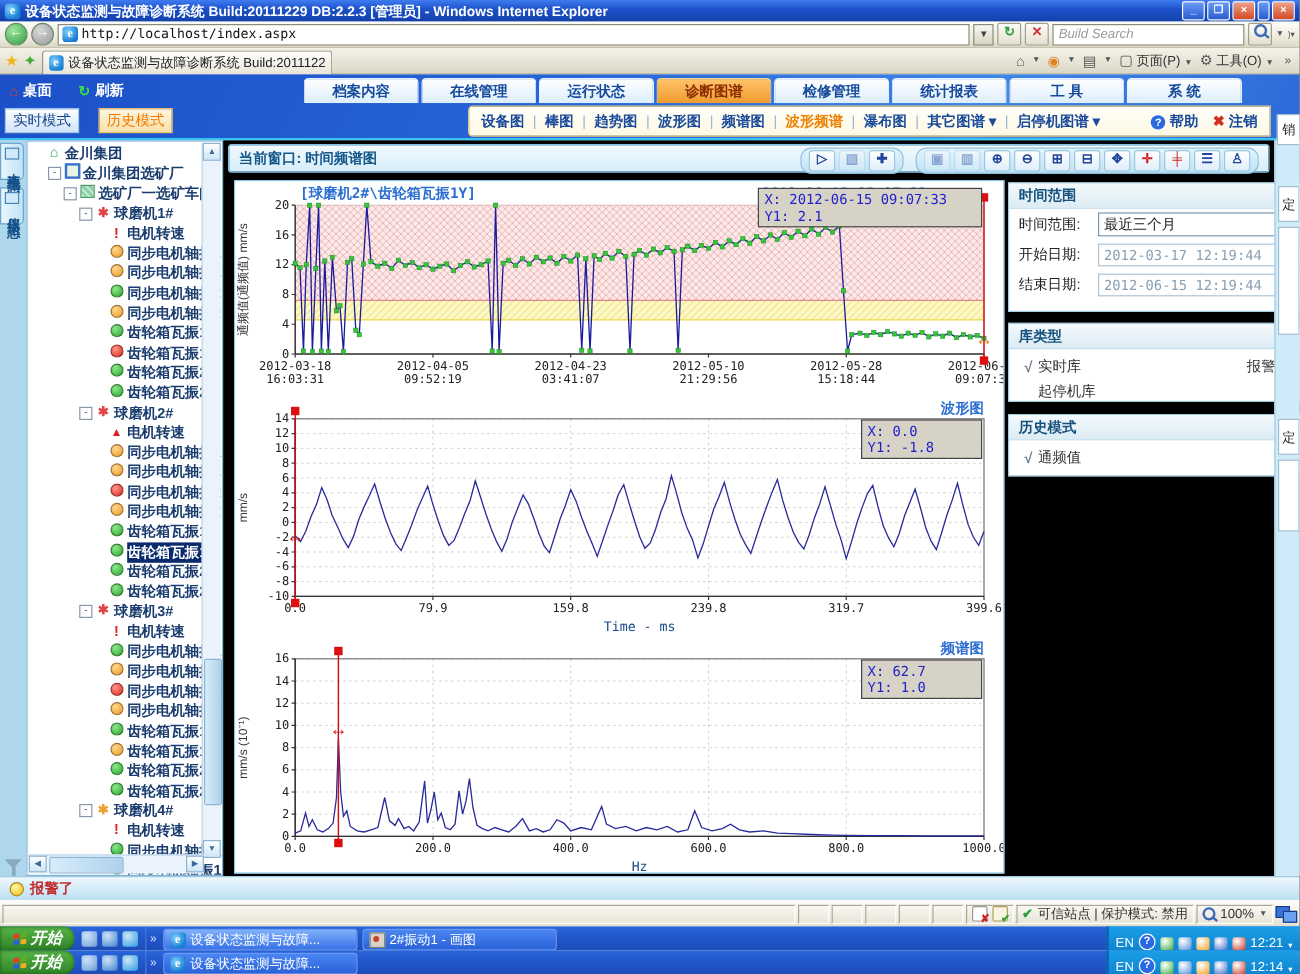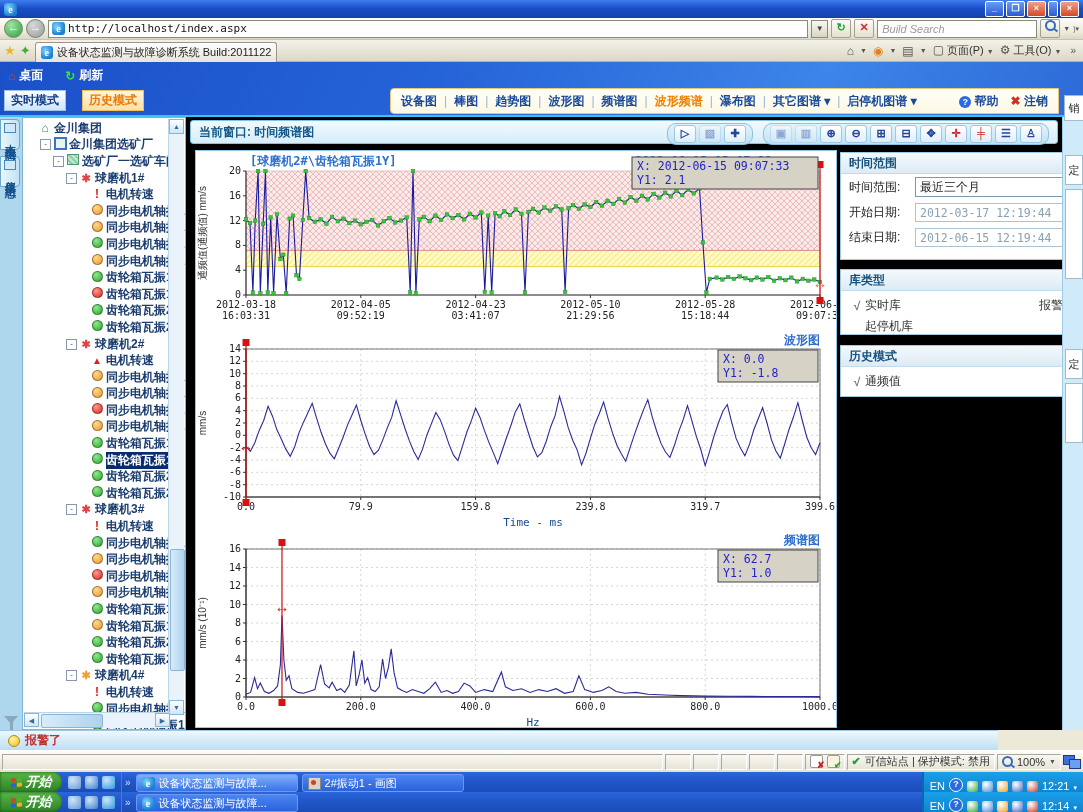--- a/index.html
+++ b/index.html
@@ -39,21 +39,21 @@
   #appheader{left:0;top:62px;width:1083px;height:53px;
     background:linear-gradient(115deg,#1b50c8 0%,#2563d8 40%,#3d85e8 75%,#2d6bd8 100%);overflow:hidden;}
   #appheader .hdr-link{color:#fff;font-weight:bold;font-size:12px;display:flex;align-items:center;gap:4px;}
   #main-tabs{position:absolute;right:48px;top:3px;display:flex;gap:2px;}
   .main-tab{min-width:74px;height:20px;padding:0 10px;border:1px solid #e8f2fc;border-bottom:none;border-radius:4px 4px 0 0;
     background:linear-gradient(#ffffff,#dcedfc);color:#164a9c;font-weight:bold;font-size:12px;
     display:flex;align-items:center;justify-content:center;}
   .main-tab.active{background:linear-gradient(#ffc36a,#f09a2e);color:#8a2d00;border-color:#f8d28a;}
   #modes{position:absolute;left:4px;top:28px;display:flex;gap:16px;}
   .mode-btn{height:19px;padding:0 6px;background:linear-gradient(#ffffff,#cfe4f8);border:1px solid #9ec4e8;
-    color:#12408a;font-weight:bold;display:flex;align-items:center;}
+    color:#12408a;font-weight:normal;display:flex;align-items:center;}
   .mode-btn.active{color:#f07800;background:linear-gradient(#fef6e0,#f8e0a8);border-color:#f0c060;}
   #subnav{position:absolute;left:390px;top:26px;right:24px;height:24px;background:linear-gradient(#fffff8,#fdf8e4);
     border:1px solid #e8c878;border-radius:4px 0 0 4px;display:flex;align-items:center;padding:0 10px;gap:7px;
     color:#1a4a9a;font-size:12px;font-weight:bold;}
   .subnav-item.active{color:#f08000;}
   .subnav-sep{color:#9ab4d4;font-weight:normal;}
   #subnav .right{margin-left:auto;display:flex;gap:12px;align-items:center;color:#1a4a9a;}
   .help-ico{display:inline-block;width:12px;height:12px;border-radius:50%;background:#2a6ae0;color:#fff;font-size:9px;line-height:12px;text-align:center;font-weight:bold;}
   .logout-ico{color:#d03020;font-weight:bold;}
   
@@ -103,21 +103,21 @@
   .rinput{flex:1;height:17px;border:1px solid #aac4d6;background:#fff;color:#8aa0b4;
     font-family:"DejaVu Sans Mono",monospace;font-size:11.5px;display:flex;align-items:center;padding:0 4px;}
   .rselect{flex:1;height:18px;border:1px solid #7a9ab4;background:#fff;color:#222;display:flex;align-items:center;padding:0 2px 0 4px;justify-content:space-between;}
   .chk{color:#6a7a88;font-weight:bold;width:16px;text-align:center;flex:none;}
   .optlab{width:120px;color:#333;}
   
   #edgestrip{left:1062px;top:0;width:21px;height:613px;background:#cfeaf8;border-left:1px solid #9ecce4;}
   .edgebox{position:absolute;left:2px;width:18px;background:#fff;border:1px solid #a0bcd0;color:#222;font-size:11px;
     display:flex;align-items:center;justify-content:center;box-sizing:border-box;}
   
-  #alarmbar{left:0;top:730px;width:998px;height:20px;background:linear-gradient(#eef8fe,#bcdff2);border-top:1px solid #9cc8e0;
+  #alarmbar{left:0;top:730px;width:1083px;height:20px;background:linear-gradient(#eef8fe,#bcdff2);border-top:1px solid #9cc8e0;
     display:flex;align-items:center;padding:0 8px;gap:5px;box-sizing:border-box;}
   #alarm-text{color:#c03030;font-weight:bold;}
   .bulb{width:10px;height:10px;border-radius:50%;background:radial-gradient(circle at 35% 30%,#fff4a0,#f0c020);border:1px solid #b08a10;}
   #copyright{margin-left:auto;color:#4a6a8a;padding-right:46px;}
   #statusbar{left:0;top:750px;width:1083px;height:22px;background:linear-gradient(#fdfdfb,#e4e0d0);
     display:flex;align-items:center;box-sizing:border-box;border-top:1px solid #fff;padding:2px 2px;gap:2px;}
   .pane{height:16px;border:1px solid;border-color:#aca899 #fff #fff #aca899;box-sizing:border-box;display:flex;align-items:center;padding:0 4px;gap:4px;font-size:11px;color:#333;}
   .pane.grow{flex:1;}
   .mini-ico{width:11px;height:11px;display:inline-block;border-radius:2px;}
   .magnifier{width:7px;height:7px;border:2px solid #3a6ab8;border-radius:50%;position:relative;display:inline-block;}
@@ -138,20 +138,21 @@
   .tray{margin-left:auto;background:linear-gradient(#1aa0e8,#0f84d0);border-left:2px solid #0a68b0;display:flex;align-items:flex-end;
     gap:4px;padding:0 6px;color:#fff;font-size:11px;}
   .tray .ti{width:11px;height:11px;border-radius:2px;display:inline-block;}
   .tray .q{width:12px;height:12px;border-radius:50%;background:#2a6ae0;border:1px solid #fff;color:#fff;font-size:9px;line-height:11px;text-align:center;font-weight:bold;}
 </style>
 </head>
 <body>
 
 <div class="abs" id="titlebar">
   <span class="ie-ico">e</span>
+  <span>设备状态监测与故障诊断系统 Build:20111229 DB:2.2.3 [管理员] - Windows Internet Explorer</span>
   <span style="margin-left:auto;display:flex;">
     <span class="win-btn">_</span>
     <span class="win-btn">❐</span>
     <span class="win-btn close">×</span>
     <span class="win-btn" style="width:8px"></span>
     <span class="win-btn close">×</span>
   </span>
 </div>
 
 <div class="abs" id="addrbar">
@@ -196,20 +197,30 @@
   <div style="position:absolute;left:8px;top:5px;display:flex;gap:22px;">
     <span class="hdr-link">
       <span style="color:#e04020">⌂</span>
       <span>桌面</span>
       </span>
     <span class="hdr-link">
       <span style="color:#3ae048">↻</span>
       <span>刷新</span>
       </span>
   </div>
+  <div id="main-tabs">
+      <span class="main-tab">档案内容</span>
+      <span class="main-tab">在线管理</span>
+      <span class="main-tab">运行状态</span>
+      <span class="main-tab active">诊断图谱</span>
+      <span class="main-tab">检修管理</span>
+      <span class="main-tab">统计报表</span>
+      <span class="main-tab">工 具</span>
+      <span class="main-tab">系 统</span>
+    </div>
   <div id="modes">
       <span class="mode-btn">实时模式</span>
       <span class="mode-btn active">历史模式</span>
     </div>
   <div id="subnav">
     <span id="subnav-items" style="display:flex;gap:7px;align-items:center;">
         <span class="subnav-item">设备图</span>
         <span class="subnav-sep">|</span>
         <span class="subnav-item">棒图</span>
         <span class="subnav-sep">|</span>

